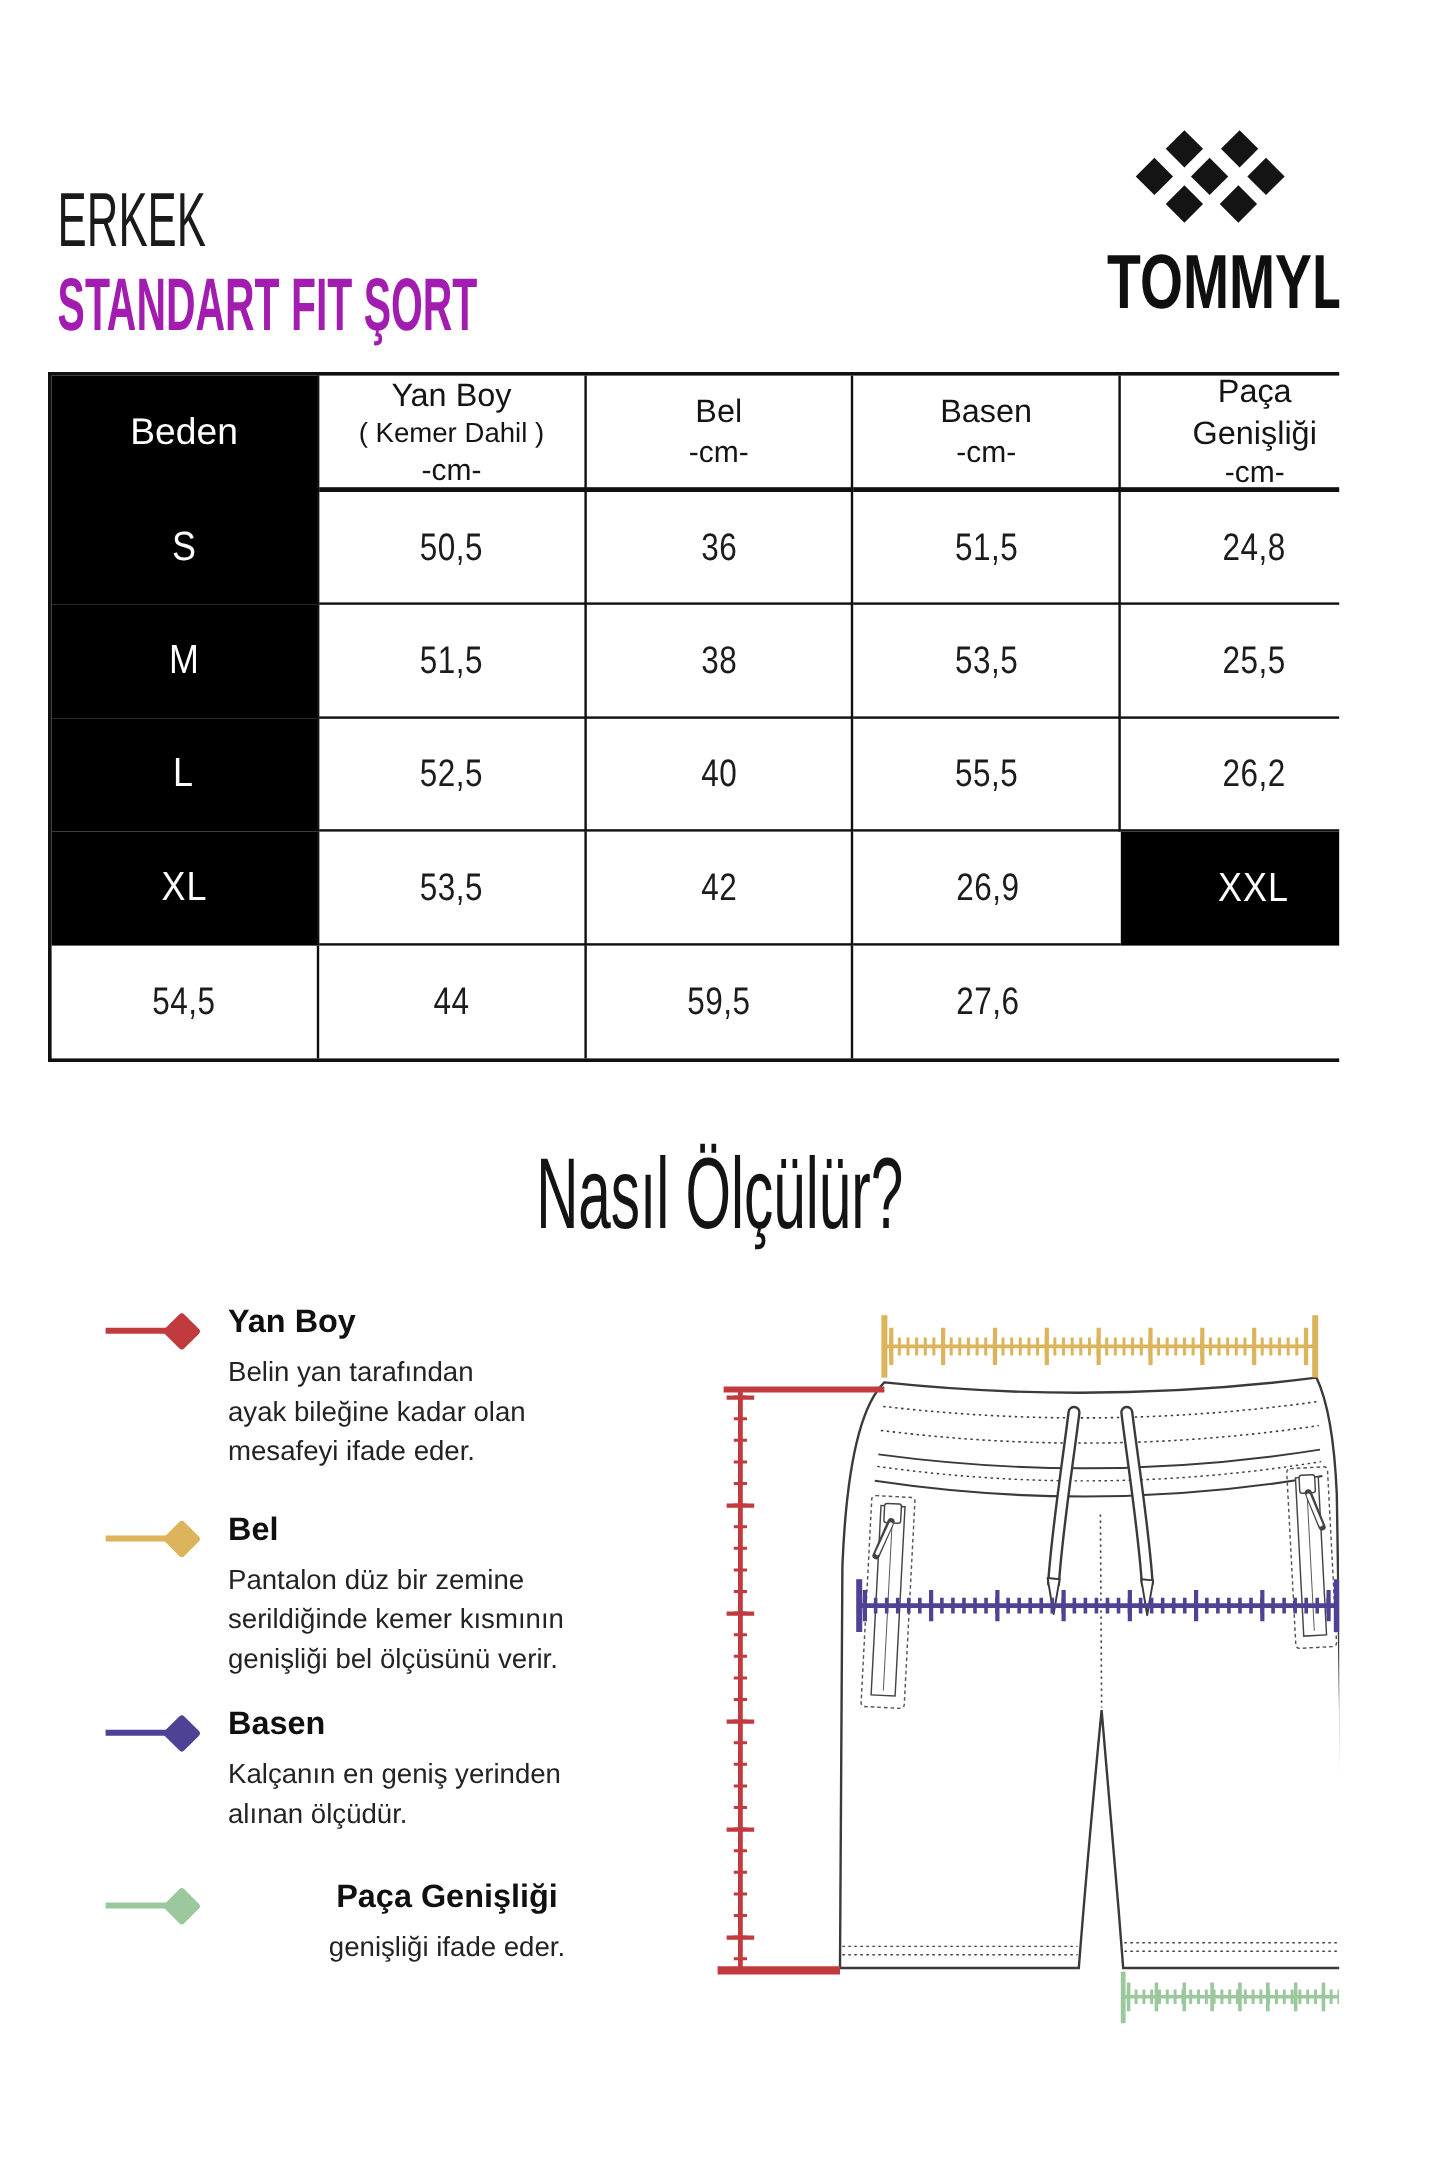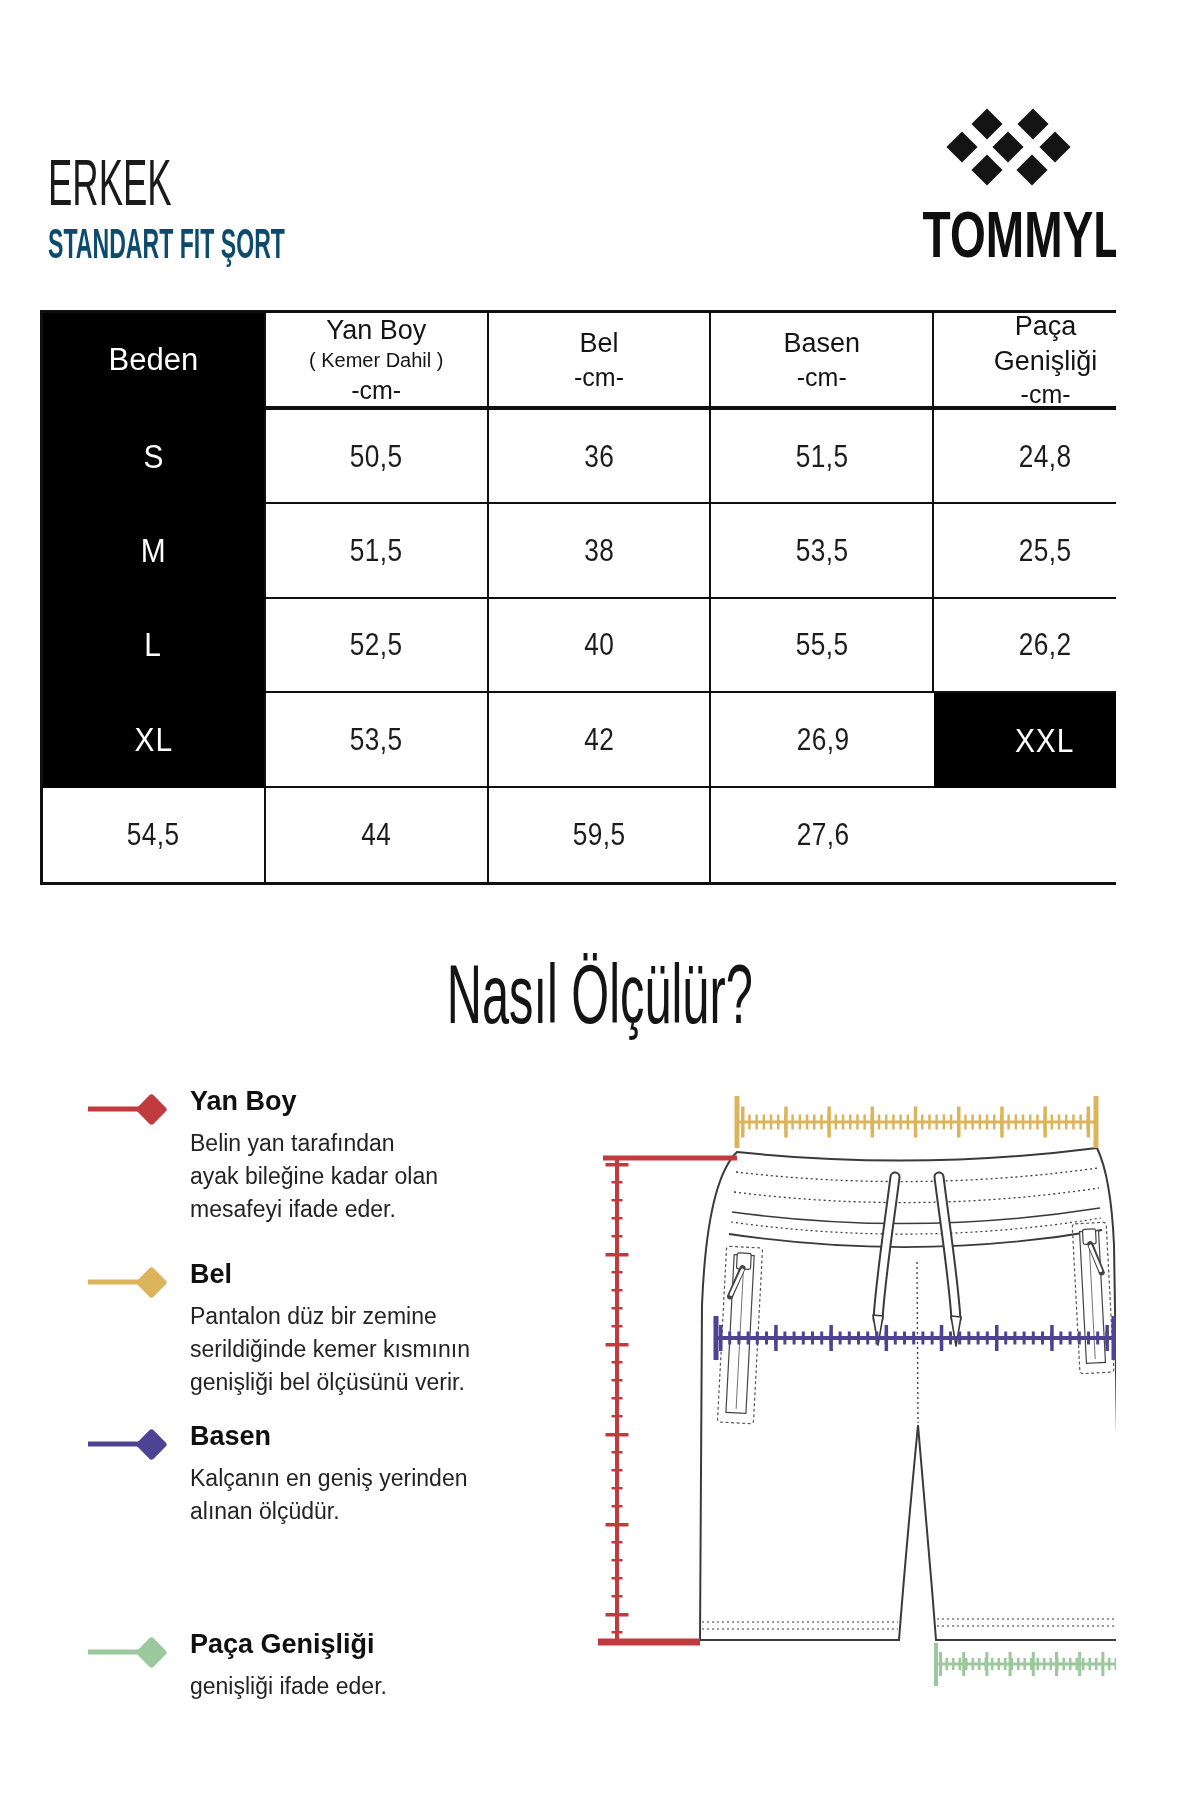--- a/index.html
+++ b/index.html
@@ -7,39 +7,39 @@
   .page {
     position:relative; width:1116px; height:1800px; background:#ffffff;
     font-family:"Liberation Sans", sans-serif; color:#111; overflow:hidden;
   }
   .cond { display:inline-block; transform-origin:left top; white-space:nowrap; }
 
   
   .category-title { position:absolute; left:48px; top:150px; font-size:64px; font-weight:400;
     line-height:1.05; color:#1a1a1a; }
   .category-title .cond { transform:scaleX(0.57); }
-  .product-title { position:absolute; left:48px; top:222px; font-size:42px; font-weight:700;
-    line-height:1.05; color:#0c4a6e; }
+  .product-title { position:absolute; left:48px; top:222px; font-size:62px; font-weight:700;
+    line-height:1.05; color:#a21caf; }
   .product-title .cond { transform:scaleX(0.55); }
   .brand-logo { position:absolute; left:930px; top:100px; }
   .brand-name { position:absolute; left:870px; top:203px; width:280px; text-align:center;
     font-size:64px; font-weight:700; color:#0f0f0f; line-height:1.0; }
   .brand-name .cond { transform:scaleX(0.72); transform-origin:center top; }
 
   
   .size-table { position:absolute; left:40px; top:310px; width:1120px; height:575px;
     display:grid; grid-template-columns:repeat(5,1fr); grid-template-rows:97px repeat(5,1fr);
     border:3px solid #101010; background:#fff; }
   .cell { display:flex; align-items:center; justify-content:center; text-align:center;
     border-right:2px solid #101010; border-bottom:2px solid #101010; }
   .cell.last-col { border-right:none; }
   .cell.last-row { border-bottom:none; }
   .th { flex-direction:column; border-bottom-width:4px; line-height:1.28; color:#141414; }
   .th .l1 { font-size:27px; }
-  .th .l2 { font-size:20px; }
+  .th .l2 { font-size:23px; }
   .th .unit { font-size:25px; }
   .dark { background:#000000; color:#fff; border-bottom-color:transparent; }
   .th.dark { font-size:31px; }
   .num { display:inline-block; transform:scaleX(0.82); font-size:32px; letter-spacing:.5px; color:#1c1c1c; }
   .sz { display:inline-block; transform:scaleX(0.88); font-size:34px; letter-spacing:1px; color:#fff; }
 
   
   .measure-title { position:absolute; left:0; top:950px; width:1200px; text-align:center;
     font-size:84px; font-weight:400; color:#141414; line-height:1.05; }
   .measure-title .cond { transform:scaleX(0.58); transform-origin:center top; }
@@ -215,21 +215,21 @@
       <line x1="3" y1="28" x2="58" y2="28" stroke-width="5" stroke="#4E4294"></line>
       <rect x="55" y="17" width="23" height="23" rx="3" transform="rotate(45 66.5 28.5)" fill="#4E4294"></rect>
     </svg>
     <div class="l-title">Basen</div>
     <div class="l-desc">
       <div>Kalçanın en geniş yerinden</div>
       <div>alınan ölçüdür.</div>
     </div>
   </div>
 
-  <div class="legend-item" style="top:1624px;">
+  <div class="legend-item" style="top:1560px;text-align:center;">
     <svg class="legend-marker" width="100" height="56" viewBox="0 0 100 56">
       <line x1="3" y1="28" x2="58" y2="28" stroke-width="5" stroke="#9BC89D"></line>
       <rect x="55" y="17" width="23" height="23" rx="3" transform="rotate(45 66.5 28.5)" fill="#9BC89D"></rect>
     </svg>
     <div class="l-title">Paça Genişliği</div>
     <div class="l-desc">
       <div>genişliği ifade eder.</div>
     </div>
   </div>
 

